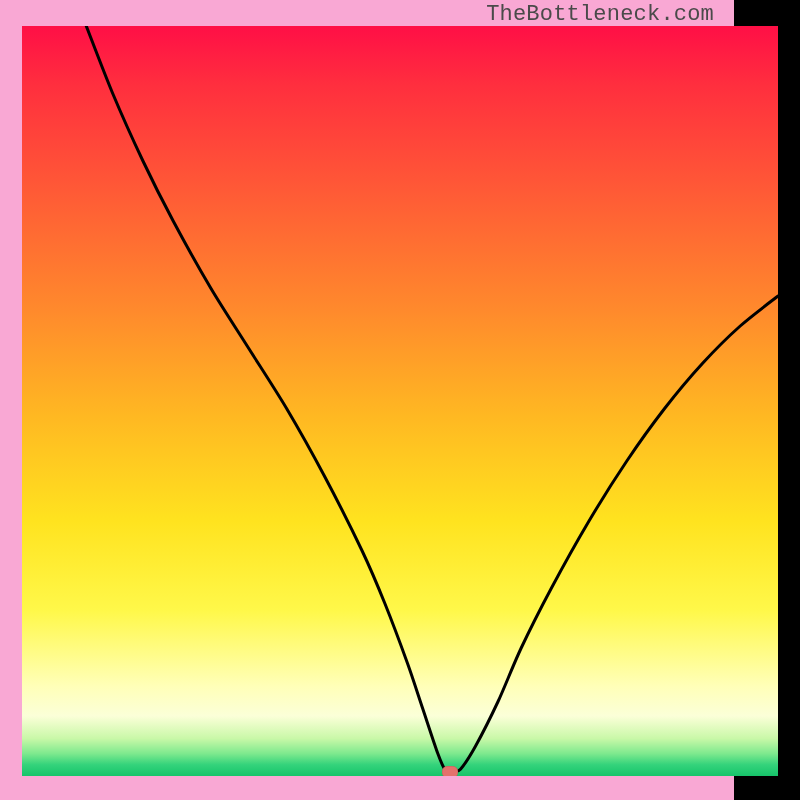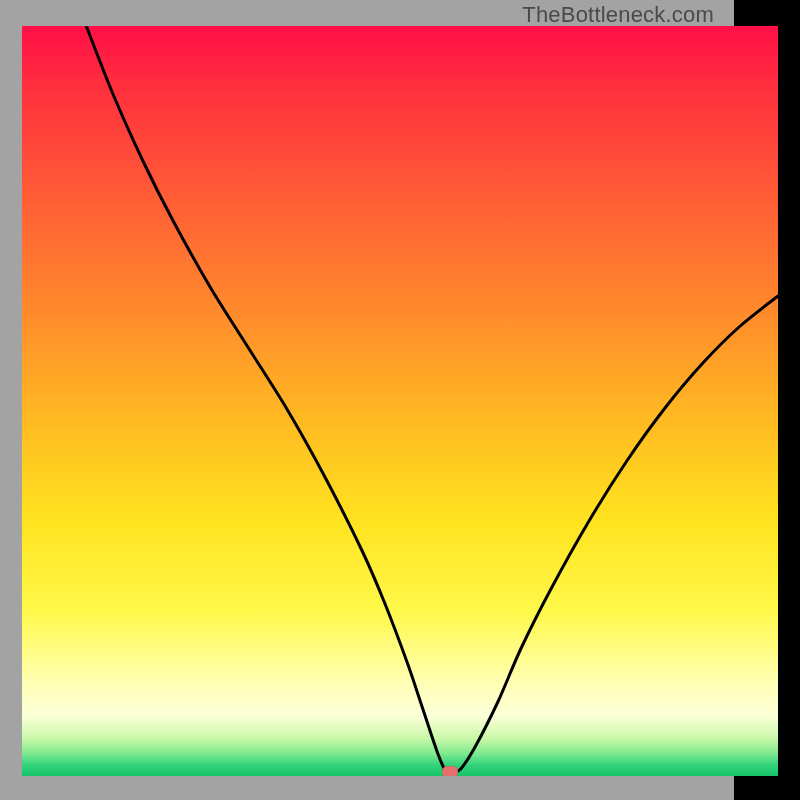--- a/index.html
+++ b/index.html
@@ -8,21 +8,22 @@
     width: 800px;
     height: 800px;
     background: #000;
     font-family: Arial, Helvetica, sans-serif;
     overflow: hidden;
   }
   .frame {
     position: relative;
     width: 734px;
     height: 800px;
-    background: #a3a3a3;
+    background: #f9a8d4;
+    font-family: Liberation Mono, monospace;
   }
   .watermark {
     position: absolute;
     top: 2px;
     right: 20px;
     color: #4a4a4a;
     font-size: 22px;
     font-weight: 500;
     letter-spacing: 0.2px;
     z-index: 10;

